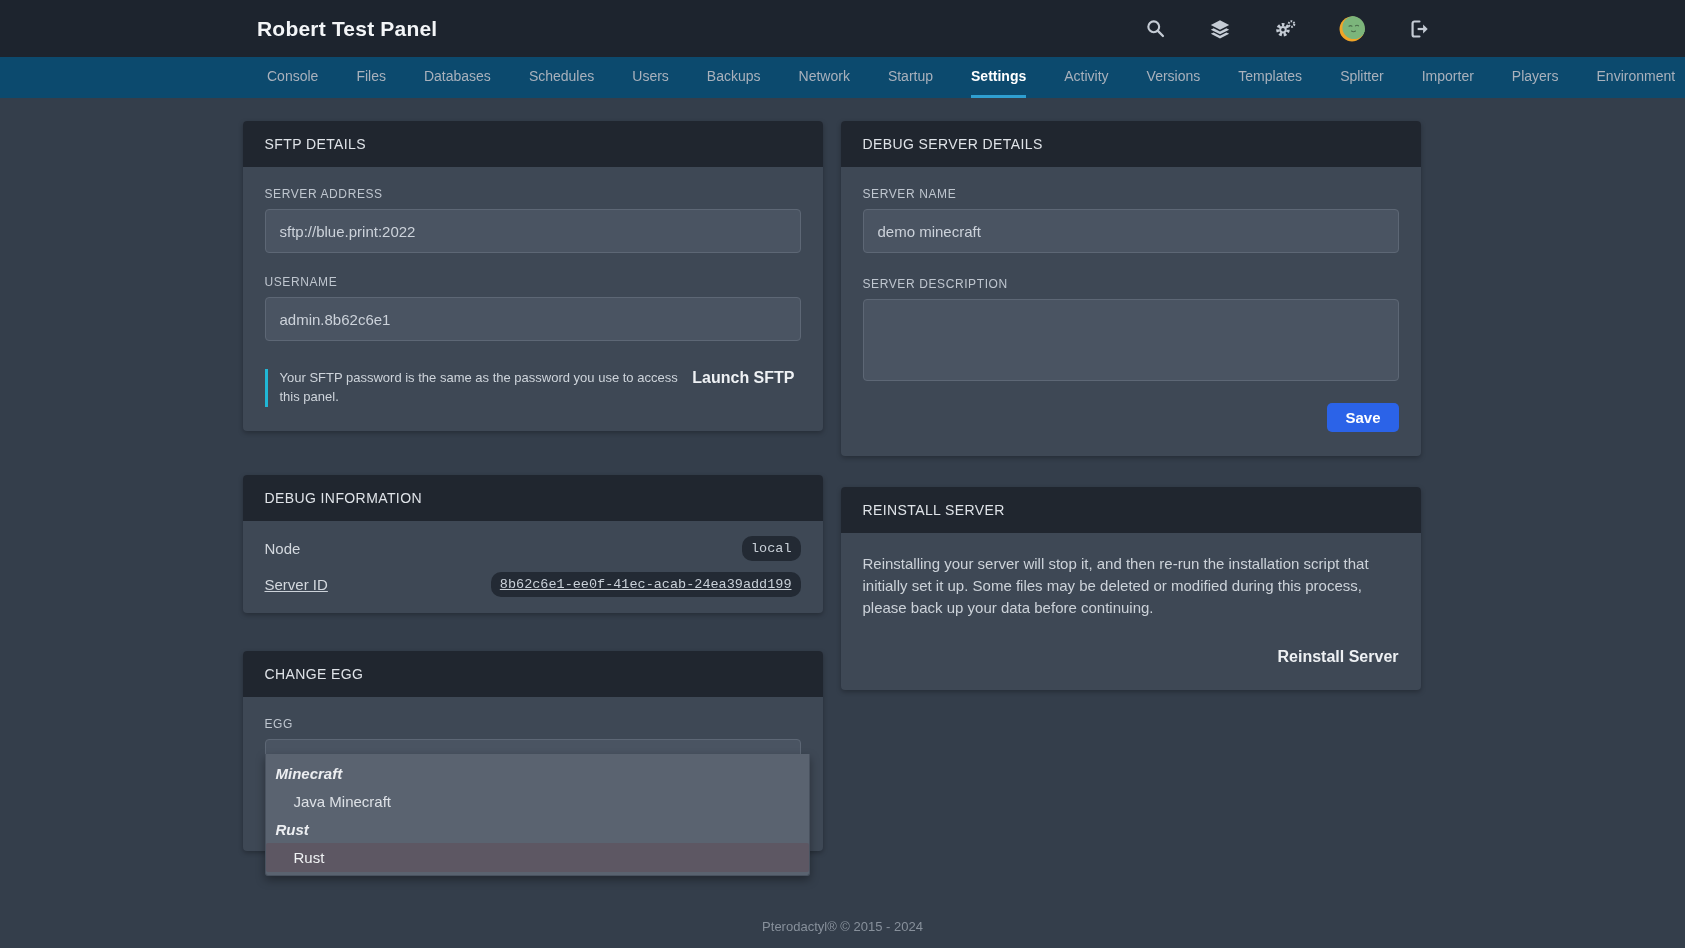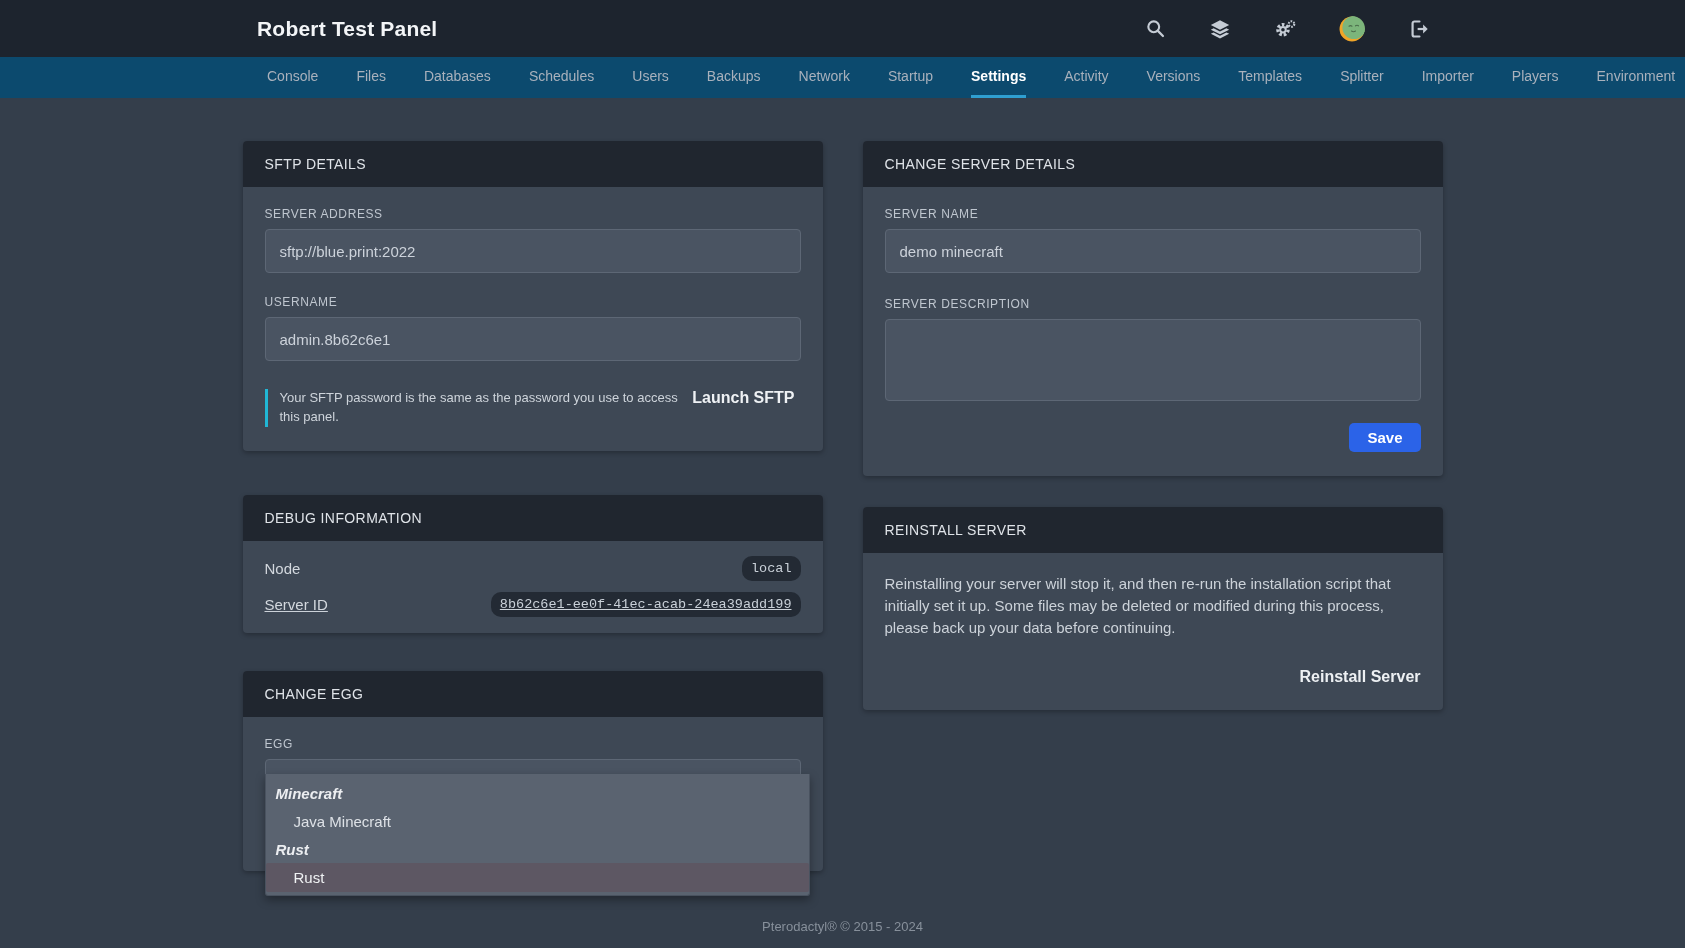--- a/index.html
+++ b/index.html
@@ -57,23 +57,23 @@
   }
   .tab.active {
     color: #ffffff;
     font-weight: bold;
     border-bottom-color: #2f9fd1;
   }
 
   
   .main {
     width: 1200px;
-    margin: 43px auto 0;
-    display: flex;
-    gap: 40px;
+    margin: 23px auto 0;
+    display: flex;
+    gap: 18px;
   }
   .col { width: 580px; }
 
   .card {
     border-radius: 4px;
     box-shadow: 0 2px 5px rgba(0,0,0,0.28);
     background: #3e4855;
     overflow: visible;
   }
   .card-header {
@@ -358,21 +358,21 @@
         <div class="dd-option">Java Minecraft</div>
         <div class="dd-group">Rust</div>
         <div class="dd-option highlighted">Rust</div>
       </div>
     </section>
   </div>
 
   <div class="col">
 
     <section class="card">
-      <div class="card-header">CHANGE SERVER DETAILS</div>
+      <div class="card-header">DEBUG SERVER DETAILS</div>
       <div class="card-body">
         <label class="field-label">SERVER NAME</label>
         <input class="text-input" type="text" value="demo minecraft" style="">
         <label class="field-label mt24">SERVER DESCRIPTION</label>
         <textarea class="textarea-input" style=""></textarea>
         <div class="save-row">
           <button class="save-btn">Save</button>
         </div>
       </div>
     </section>

